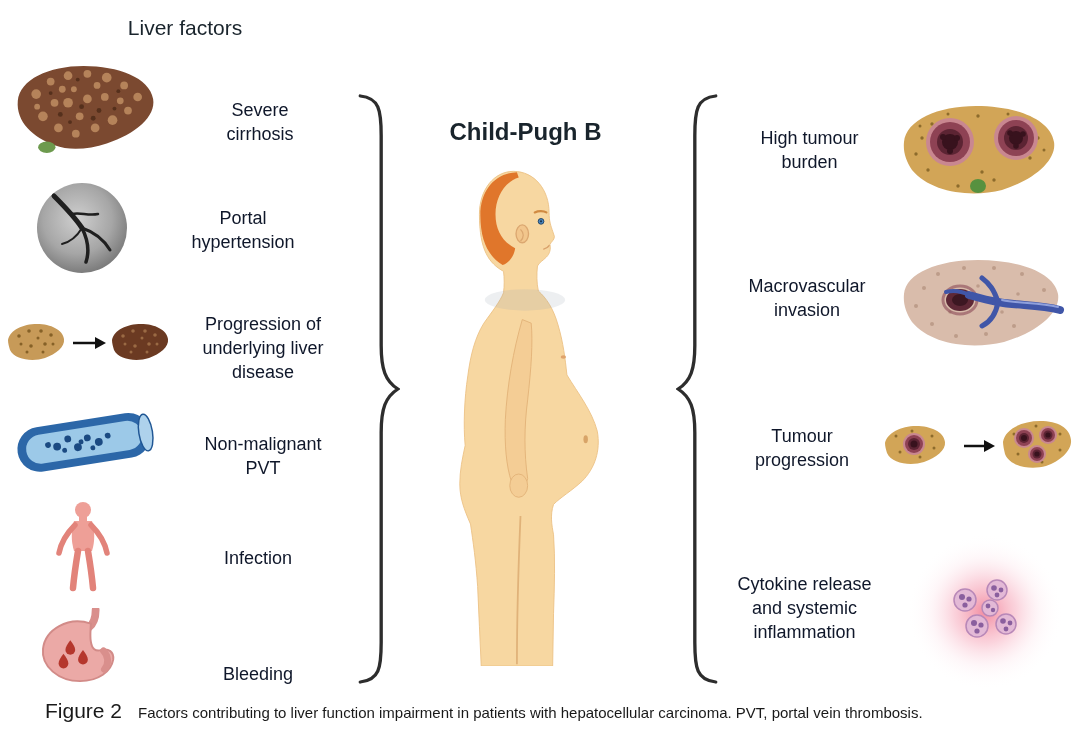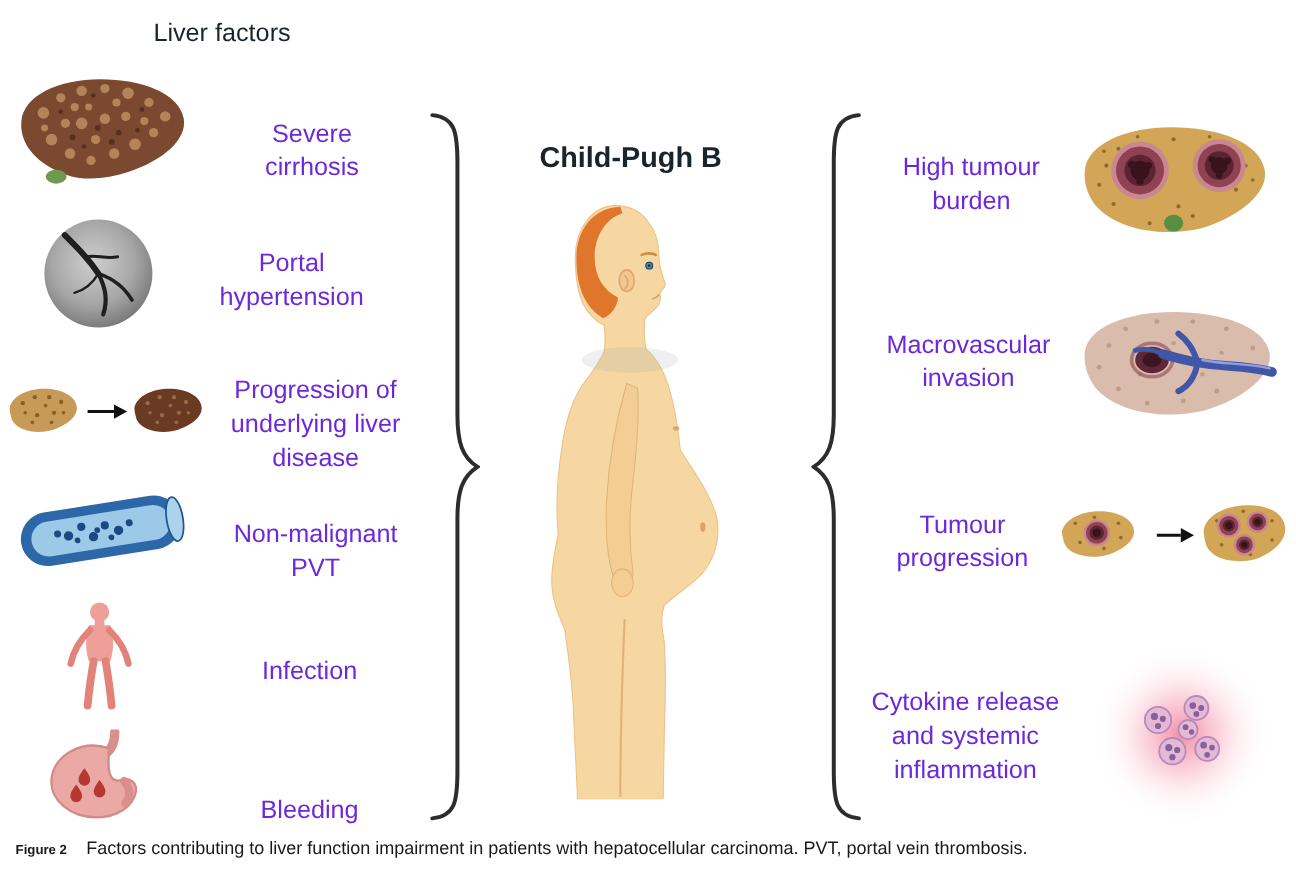--- a/index.html
+++ b/index.html
@@ -2,26 +2,26 @@
 <html><head>
 <meta charset="utf-8">
 <style>
   html,body { margin:0; padding:0; background:#ffffff; }
   .canvas {
     position:relative; width:1080px; height:739px; background:#ffffff;
     font-family:"Liberation Sans", sans-serif; color:#1e2a33; overflow:hidden;
   }
   .heading { position:absolute; font-size:21px; font-weight:400; text-align:center; color:#19242c; }
   .center-label { position:absolute; font-size:24px; font-weight:700; text-align:center; color:#19242c; }
-  .label { position:absolute; font-size:21px; line-height:1.34; text-align:center; white-space:pre-line; color:#6d28d9; }
+  .label { position:absolute; font-size:18px; line-height:1.34; text-align:center; white-space:pre-line; color:#0f172a; }
   .icon { position:absolute; }
   .icon svg { display:block; width:100%; height:100%; }
   .brace { position:absolute; width:46px; height:594px; }
   .caption { position:absolute; left:13px; top:699px; width:1058px; font-size:15px; color:#191919; }
-  .caption .fig-label { font-weight:700; font-size:11px; margin-right:16px; }
+  .caption .fig-label { font-weight:400; font-size:21px; margin-right:16px;margin-left:32px; }
   .glow-icon { border-radius:50%; }
 </style>
 </head>
 <body>
 
 <div class="canvas">
 
   <div class="heading" style="left:70px; top:16px; width:230px;">Liver factors</div>
 
   <div class="icon" style="left:12px; top:60px; width:145px; height:102px;">

